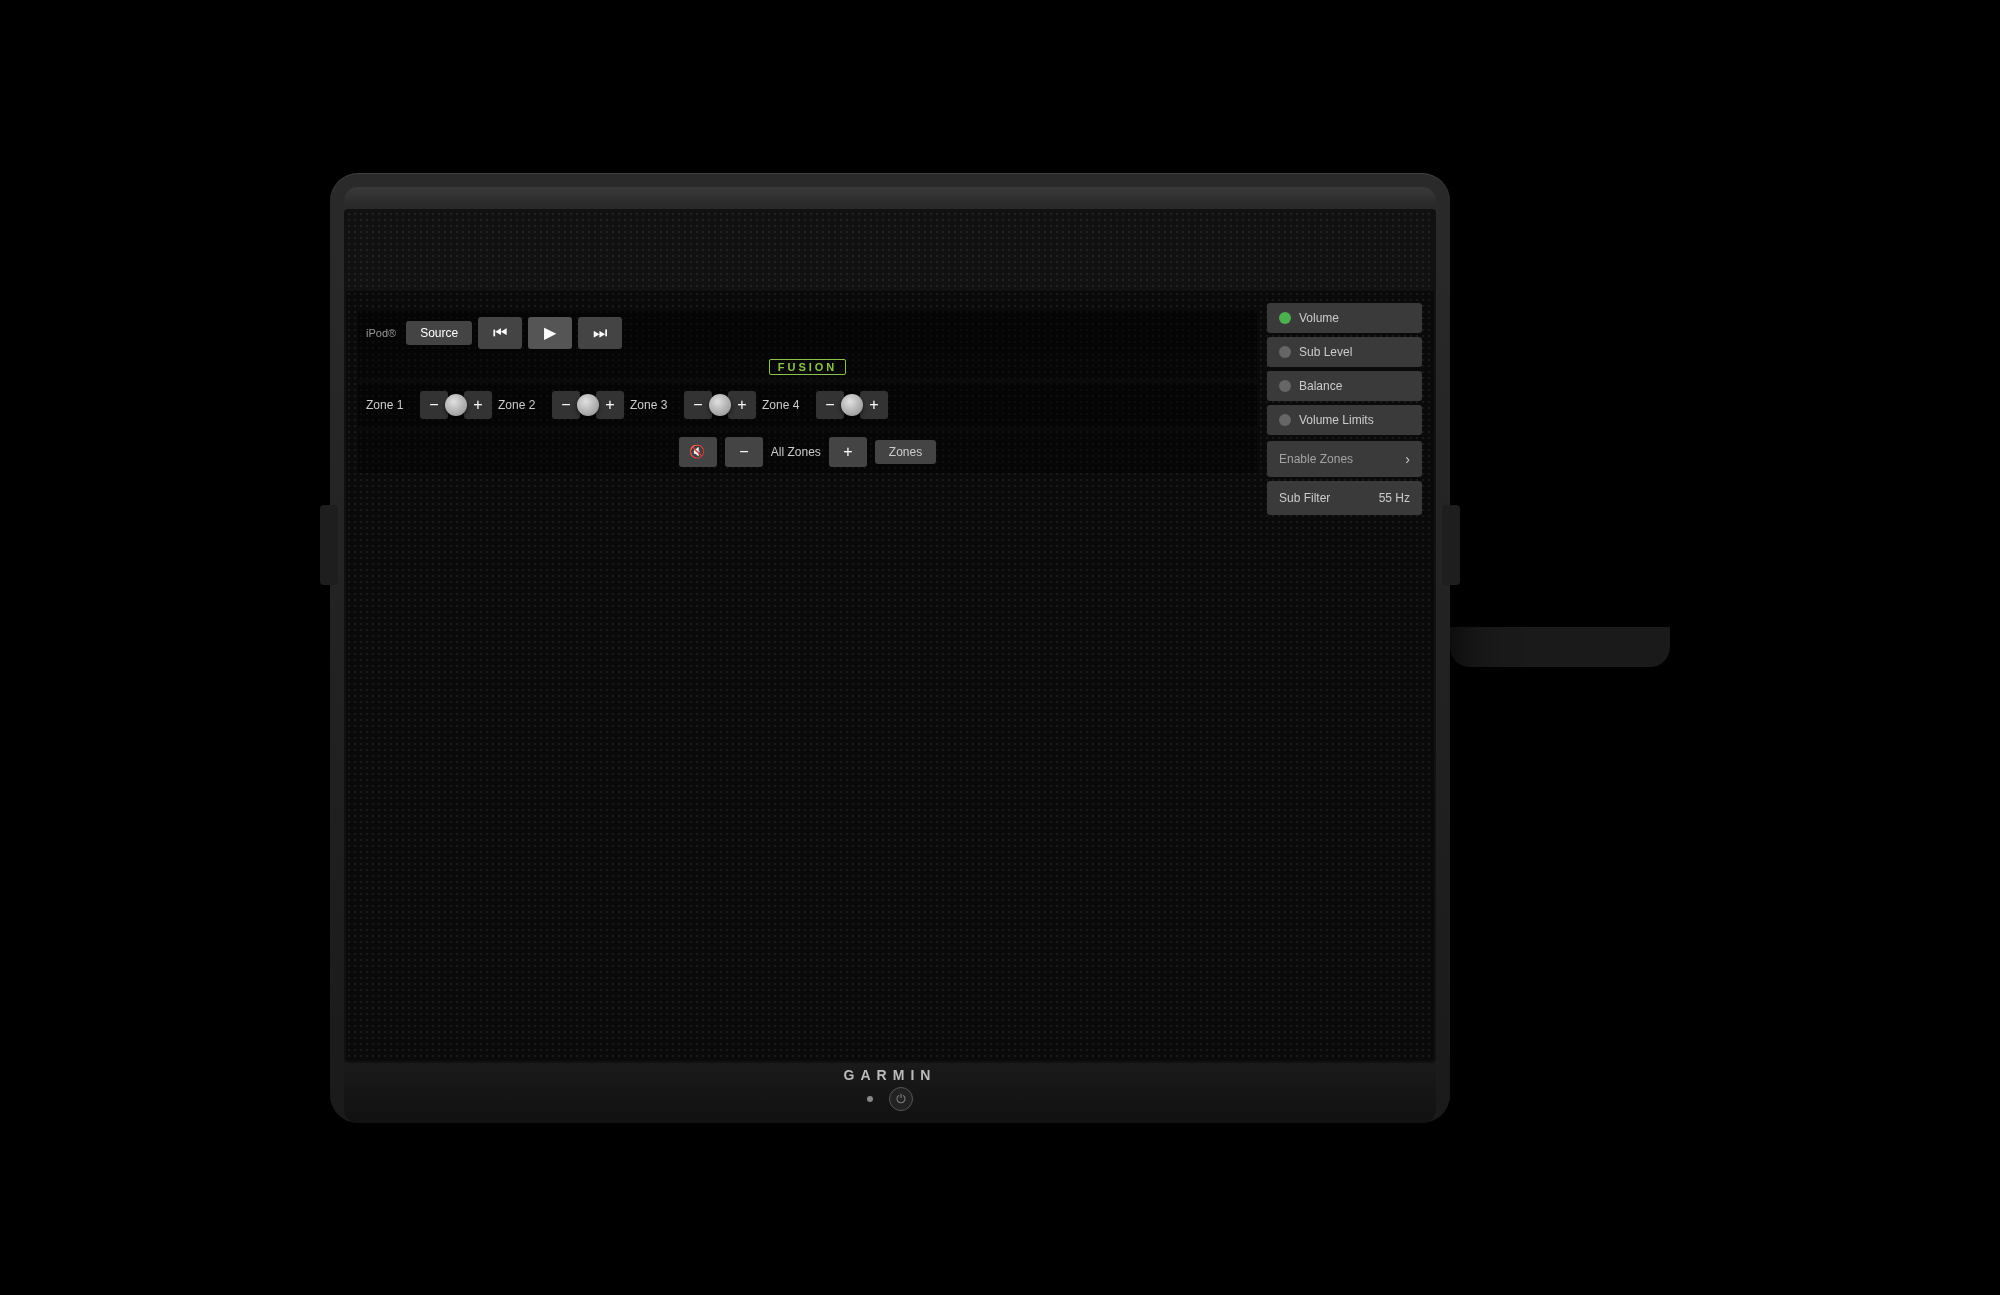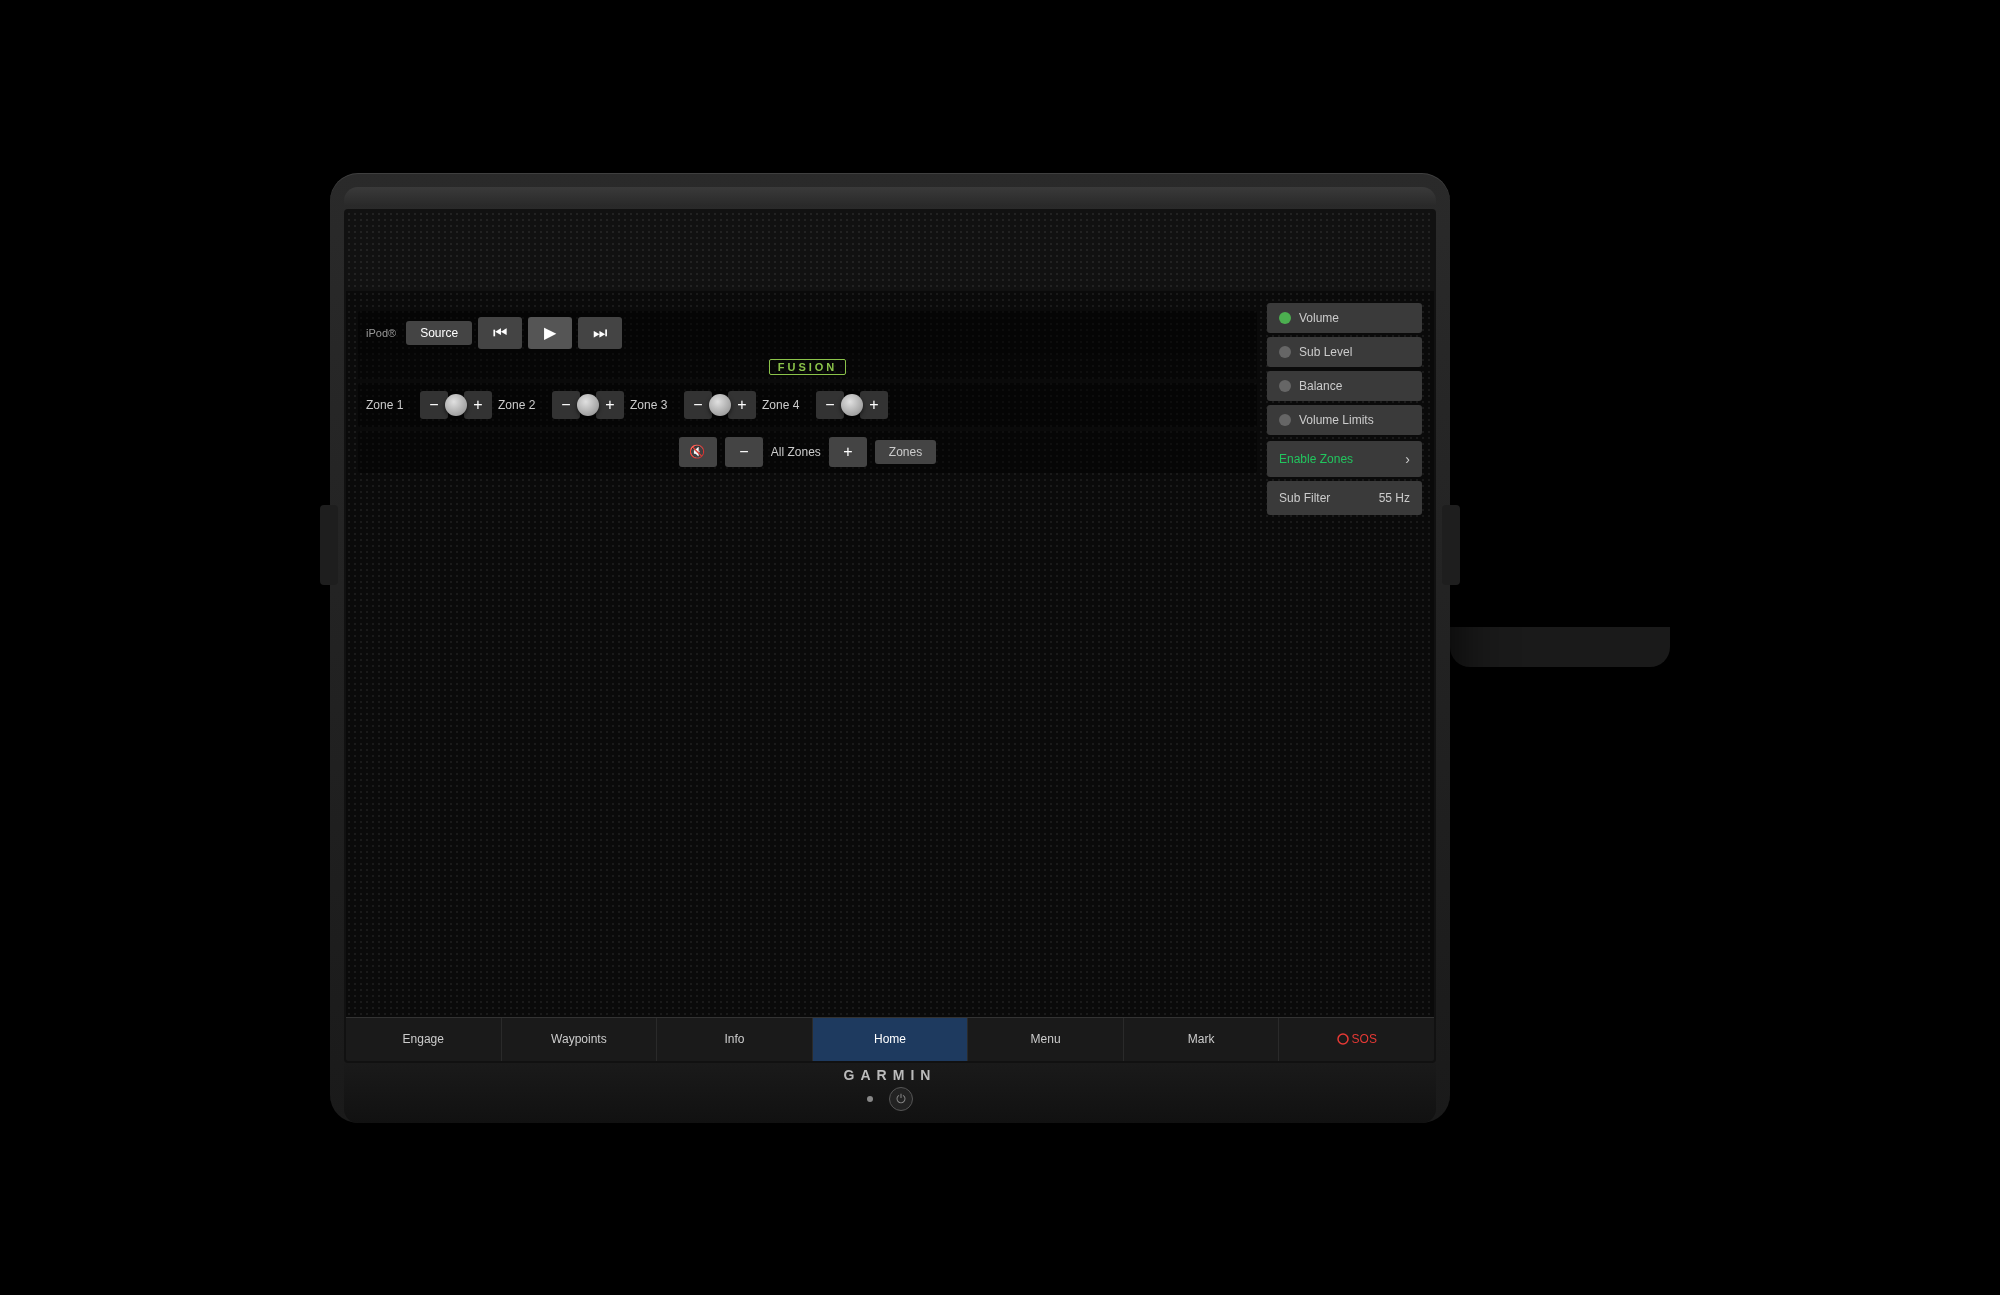--- a/index.html
+++ b/index.html
@@ -380,21 +380,21 @@
       padding: 10px 12px;
       display: flex;
       align-items: center;
       justify-content: space-between;
       cursor: pointer;
       width: 100%;
       margin-top: 2px;
     }
 
     .enable-zones-label {
-      color: #22c55e;
+      color: #a3a3a3;
       font-size: 12px;
     }
 
     .chevron {
       color: #ccc;
       font-size: 14px;
     }
 
     .sub-filter-row {
       background: #3a3a3a;
@@ -663,36 +663,20 @@
 
           <div class="sub-filter-row">
             <span class="sub-filter-label">Sub Filter</span>
             <span class="sub-filter-value">55 Hz</span>
           </div>
 
         </div>
 
       </div>
 
-      <div class="nav-bar">
-        <button class="nav-btn">Engage</button>
-        <button class="nav-btn">Waypoints</button>
-        <button class="nav-btn">Info</button>
-        <button class="nav-btn active">Home</button>
-        <button class="nav-btn">Menu</button>
-        <button class="nav-btn">Mark</button>
-        <button class="nav-btn sos">
-          <span style="display:inline-flex;align-items:center;gap:3px;">
-            <svg width="12" height="12" viewBox="0 0 12 12">
-                <circle cx="6" cy="6" r="5" fill="none" stroke="#e53935" stroke-width="1.5"></circle>
-              </svg>
-            <span>SOS</span>
-          </span>
-        </button>
-      </div>
 
     </div>
   </div>
 
   <div class="device-bottom">
     <div class="garmin-logo">GARMIN</div>
     <div class="device-controls">
       <div class="status-dot"></div>
       <div class="power-btn">
         <span class="power-icon">⏻</span>

